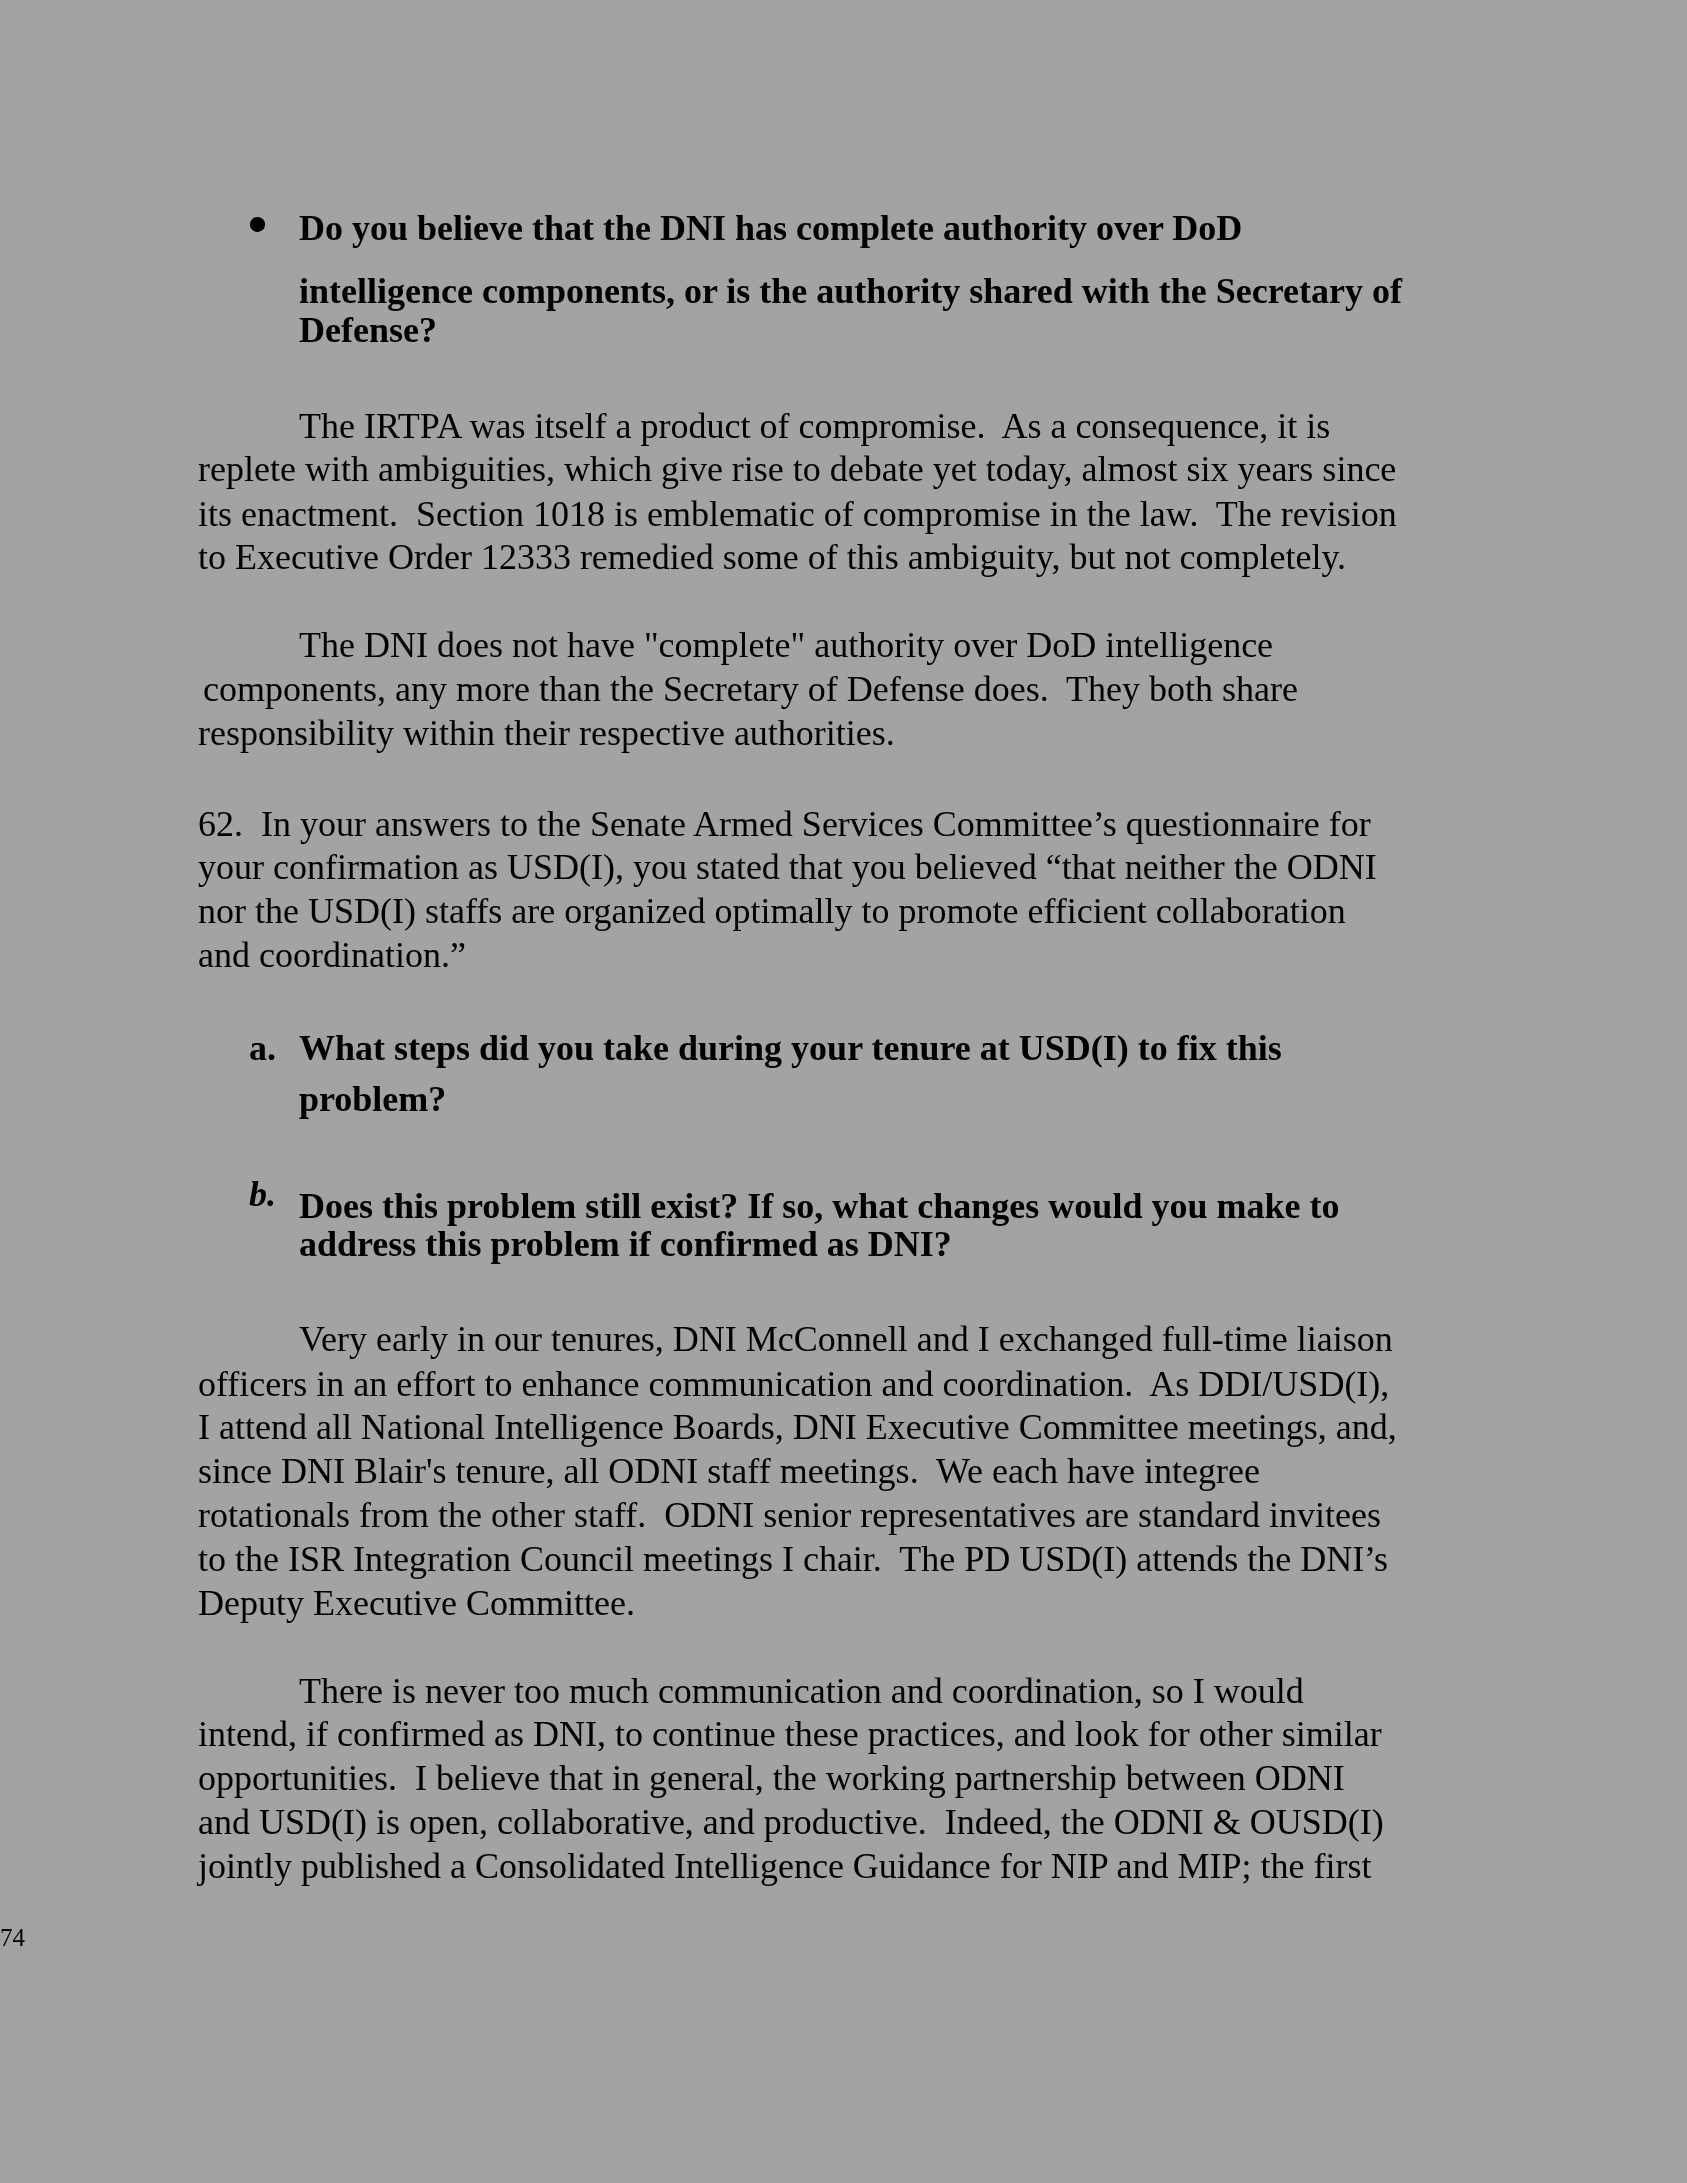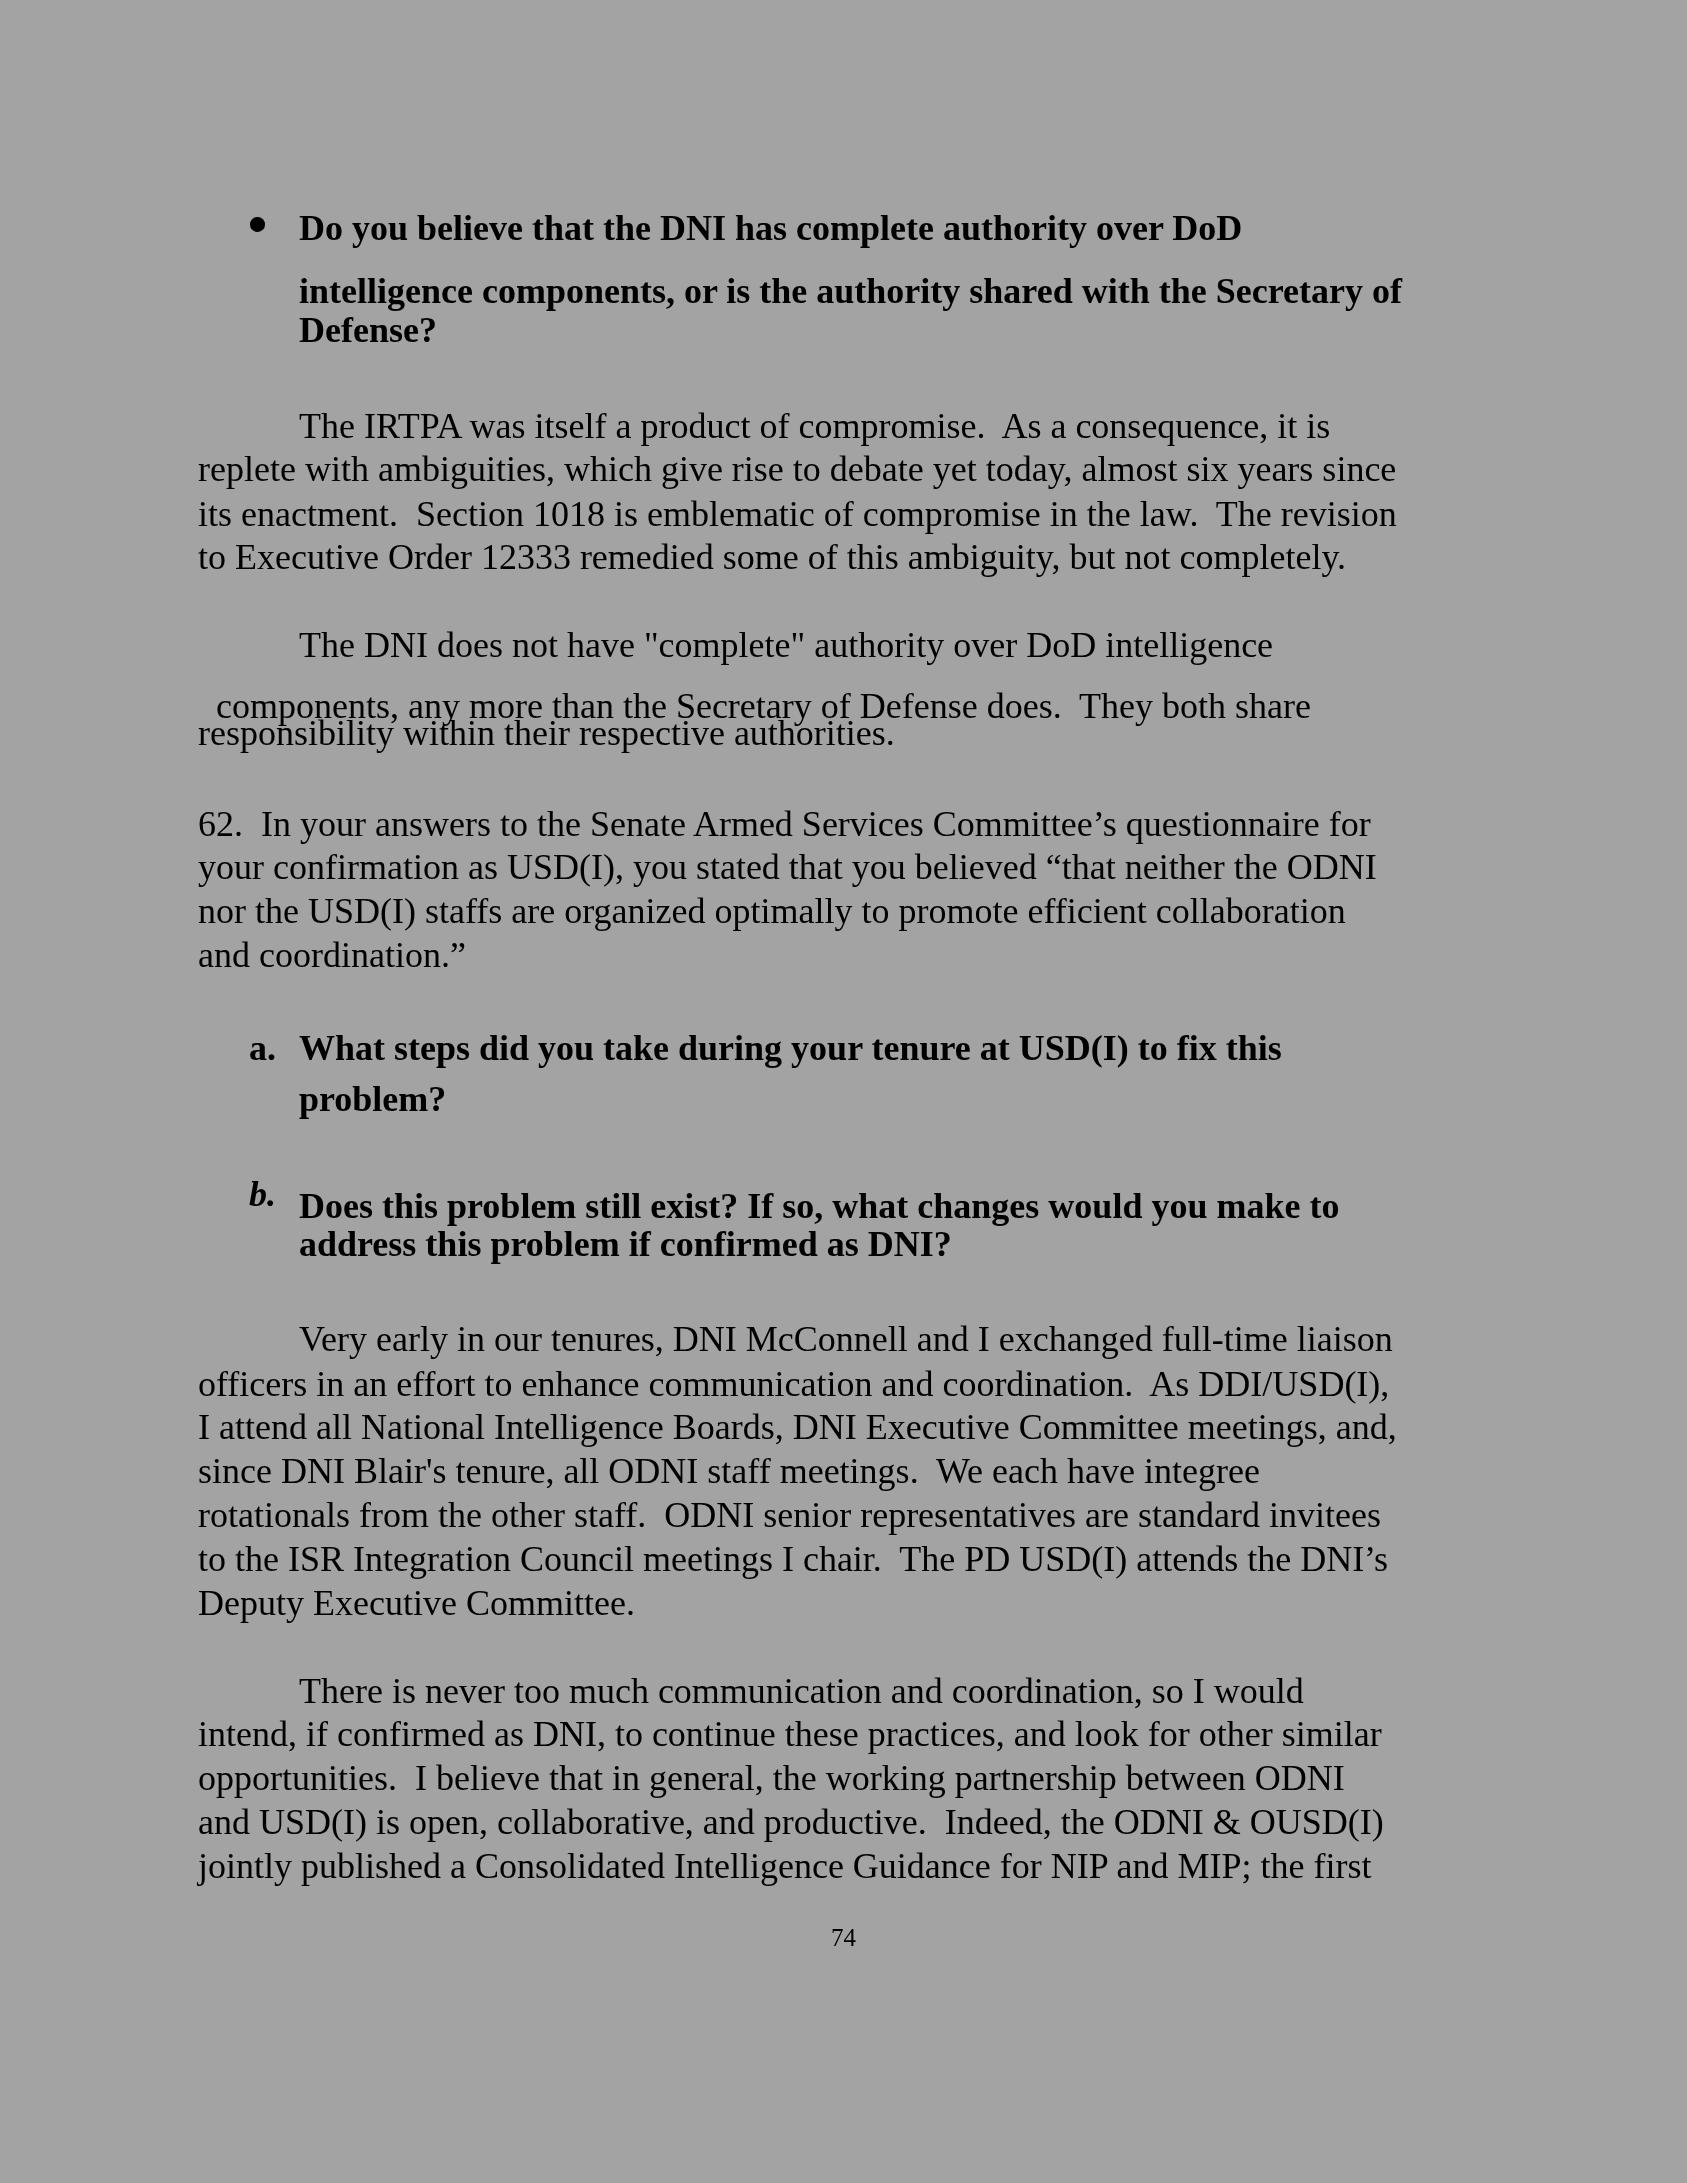--- a/index.html
+++ b/index.html
@@ -45,21 +45,21 @@
       font-weight: bold;
       white-space: pre;
     }
     .page-number {
       position: absolute;
       font-family: "Liberation Serif", "DejaVu Serif", serif;
       font-size: 25px;
       line-height: 1;
       left: 0;
       width: 1687px;
-      text-align: center;
+      text-align: left;
     }
     .block { position: absolute; left: 0; top: 0; width: 1687px; }
   </style>
 </head>
 <body>
 
 <div class="page">
 
   <div class="block">
     <span class="bullet-dot"></span>
@@ -70,21 +70,21 @@
 
   <div class="block">
     <p class="line" style="left:299px; top:408px;">The IRTPA was itself a product of compromise.  As a consequence, it is</p>
     <p class="line" style="left:198px; top:451px;">replete with ambiguities, which give rise to debate yet today, almost six years since</p>
     <p class="line" style="left:198px; top:496px;">its enactment.  Section 1018 is emblematic of compromise in the law.  The revision</p>
     <p class="line" style="left:198px; top:539px;">to Executive Order 12333 remedied some of this ambiguity, but not completely.</p>
   </div>
 
   <div class="block">
     <p class="line" style="left:299px; top:627px;">The DNI does not have "complete" authority over DoD intelligence</p>
-    <p class="line" style="left:216px; top:671px;margin-top:17px;">components, any more than the Secretary of Defense does.  They both share</p>
+    <p class="line" style="left:203px; top:671px;">components, any more than the Secretary of Defense does.  They both share</p>
     <p class="line" style="left:198px; top:715px;">responsibility within their respective authorities.</p>
   </div>
 
   <div class="block">
     <p class="line" style="left:198px; top:806px;">62.  In your answers to the Senate Armed Services Committee’s questionnaire for</p>
     <p class="line" style="left:198px; top:849px;">your confirmation as USD(I), you stated that you believed “that neither the ODNI</p>
     <p class="line" style="left:198px; top:893px;">nor the USD(I) staffs are organized optimally to promote efficient collaboration</p>
     <p class="line" style="left:198px; top:937px;">and coordination.”</p>
   </div>
 

